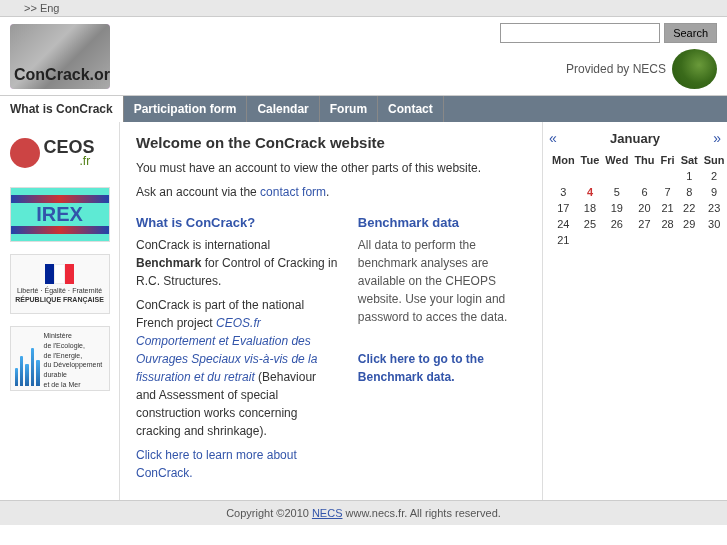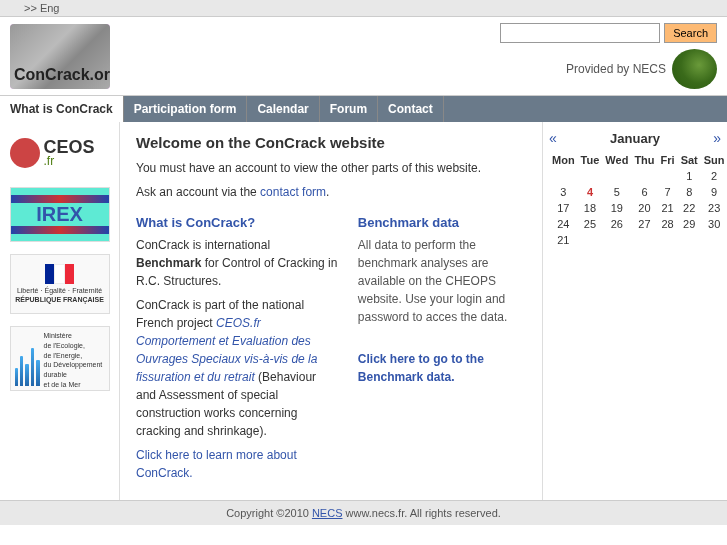--- a/index.html
+++ b/index.html
@@ -63,21 +63,21 @@
     #search-input {
       width: 160px;
       height: 20px;
       border: 1px solid #999;
       padding: 2px 4px;
       font-size: 11px;
     }
     #search-button {
       height: 20px;
       padding: 0 8px;
-      background: #fdba74;
+      background: #a3a3a3;
       border: 1px solid #999;
       font-size: 11px;
       cursor: pointer;
     }
     #provided-by {
       font-size: 12px;
       color: #555;
       display: flex;
       align-items: center;
       gap: 6px;
@@ -146,20 +146,21 @@
     }
     #ceos-text {
       font-size: 18px;
       font-weight: bold;
       color: #333;
     }
     #ceos-sub {
       font-size: 12px;
       color: #4d7c0f;
       margin-top: -4px;
+      margin-left: 36px;
     }
     #irex-logo {
       width: 100px;
       height: 55px;
       background: #5eead4;
       border: 1px solid #ddd;
       display: flex;
       flex-direction: column;
       align-items: center;
       justify-content: center;

